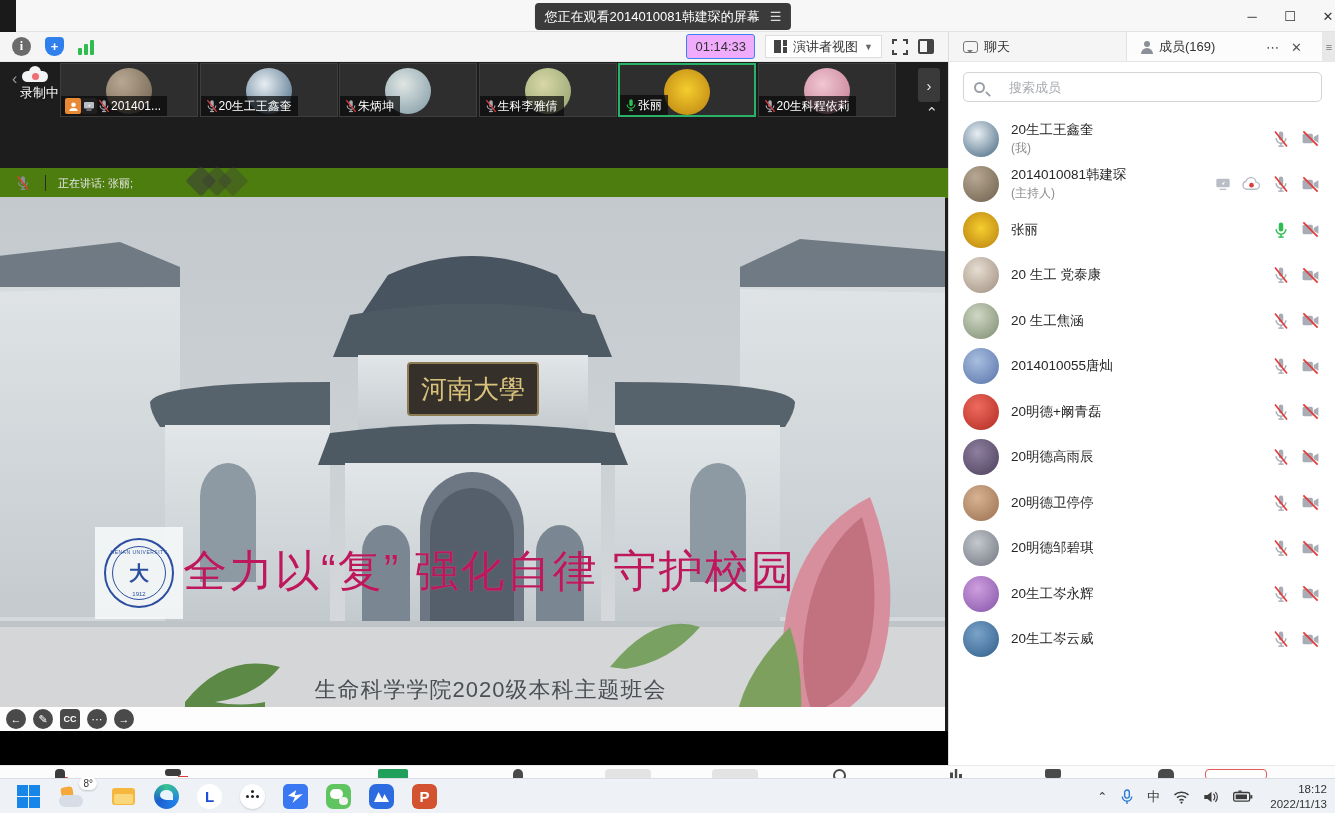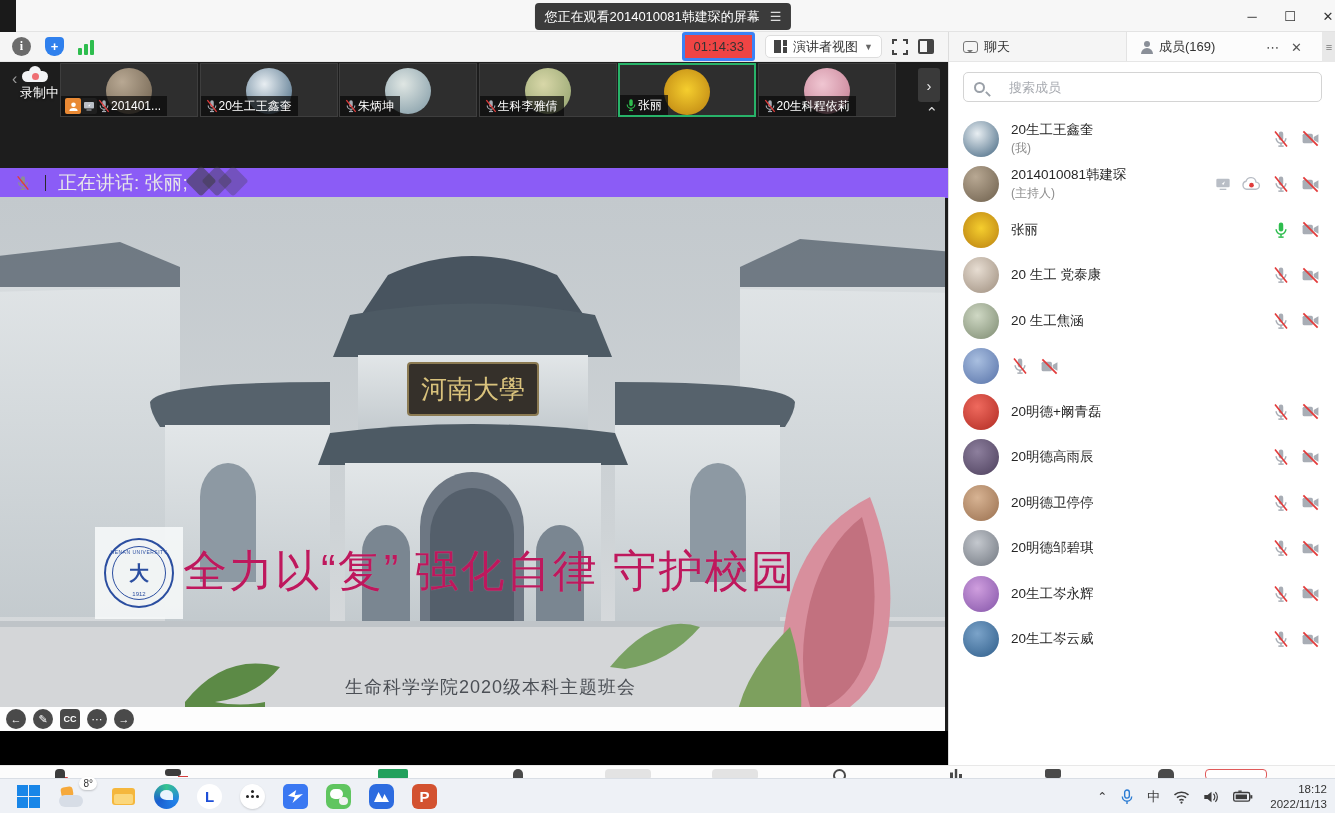--- a/index.html
+++ b/index.html
@@ -16,22 +16,22 @@
 
   
   .toolbar { position:absolute; left:0; top:32px; width:948px; height:30px; background:#f5f5f5; border-bottom:1px solid #e6e6e6; display:flex; align-items:center; }
   .tb-left { display:flex; align-items:center; gap:14px; padding-left:12px; flex:1;}
   .ic-info { width:19px; height:19px; border-radius:50%; background:#6b6b6b; color:#fff; font-size:12px; font-weight:bold; display:flex; align-items:center; justify-content:center; font-family:"Liberation Serif",serif;}
   .ic-shield { width:19px; height:19px; background:#2f80ed; border-radius:4px 4px 9px 9px; color:#fff; display:flex; align-items:center; justify-content:center; font-size:13px; font-weight:bold;}
   .ic-signal { display:flex; align-items:flex-end; gap:2px; height:16px;}
   .ic-signal i { width:4px; background:#2ebd4e; border-radius:1px; display:block;}
   .ic-signal i:nth-child(1){height:7px}.ic-signal i:nth-child(2){height:11px}.ic-signal i:nth-child(3){height:15px}
   .tb-right { display:flex; align-items:center; gap:10px; padding-right:14px;}
-  .timer-box { background:#ef4444; border:3px solid #3b82f6; border-radius:3px; padding:4px 8px; font-size:13px; color:#333;}
-  .view-btn { background:#fff; border:1px solid #ddd; border-radius:5px; height:23px; display:flex; align-items:center; gap:6px; padding:0 8px; font-size:13px; color:#333;}
+  .timer-box { background:#f0abfc; border:1px solid #3b82f6; border-radius:3px; padding:4px 8px; font-size:13px; color:#333;}
+  .view-btn { background:#fff; border:1px solid #ddd; border-radius:0; height:23px; display:flex; align-items:center; gap:6px; padding:0 8px; font-size:13px; color:#333;}
   .layout-ic { width:13px; height:13px; position:relative;}
   .layout-ic::before{content:"";position:absolute;left:0;top:0;width:7px;height:13px;background:#444;}
   .layout-ic::after{content:"";position:absolute;right:0;top:0;width:4px;height:6px;background:#444;box-shadow:0 7px 0 #444;}
   .caret { font-size:9px; color:#666;}
   .fs-ic { width:16px; height:16px; position:relative;}
   .fs-ic i{position:absolute;width:5px;height:5px;border:2px solid #444;}
   .fs-ic i:nth-child(1){left:0;top:0;border-right:0;border-bottom:0}
   .fs-ic i:nth-child(2){right:0;top:0;border-left:0;border-bottom:0}
   .fs-ic i:nth-child(3){left:0;bottom:0;border-right:0;border-top:0}
   .fs-ic i:nth-child(4){right:0;bottom:0;border-left:0;border-top:0}
@@ -53,38 +53,38 @@
   .strip-next { position:absolute; right:8px; top:6px; width:22px; height:34px; background:#3a3a3a; border-radius:3px; color:#eee; display:flex; align-items:center; justify-content:center; font-size:15px;}
   .strip-collapse { position:absolute; right:10px; top:42px; color:#ddd; font-size:15px;}
   .rec-wrap { position:absolute; left:20px; top:4px; color:#fff; font-size:13px; }
   .rec-cloud { position:relative; width:26px; height:16px; margin-left:2px;}
   .rec-cloud::before{content:"";position:absolute;left:0;bottom:0;width:26px;height:11px;border-radius:7px;background:#f3f4f6;}
   .rec-cloud::after{content:"";position:absolute;left:7px;top:0;width:12px;height:12px;border-radius:50%;background:#f3f4f6;}
   .rec-dot{position:absolute;left:10px;bottom:2px;width:7px;height:7px;border-radius:50%;background:#ee6e73;z-index:2;}
   .rec-text{ margin-top:2px; text-shadow:0 1px 2px rgba(0,0,0,.6); }
 
   
-  .speakbar { position:absolute; left:0; top:106px; width:948px; height:30px; background:#8b5cf6; display:flex; align-items:center; color:#e8e8e8; font-size:19px;}
+  .speakbar { position:absolute; left:0; top:106px; width:948px; height:30px; background:#4d7c0f; display:flex; align-items:center; color:#e8e8e8; font-size:11px;}
   .speakbar .mic-slot{ width:46px; display:flex; justify-content:center; border-right:1px solid #2a2a2a; margin-right:12px;}
   .wm { position:absolute; left:196px; top:2px; display:flex; }
   .wm i { width:22px; height:22px; background:#3a3a3a; opacity:.55; transform:rotate(45deg); margin-left:-6px; border-radius:3px;}
   .wm i:nth-child(2){opacity:.4}.wm i:nth-child(3){opacity:.3}
 
   
   .slide { position:absolute; left:0; top:135px; width:945px; height:510px; overflow:hidden; background:#c9ced2;}
   .slide svg { position:absolute; left:0; top:0; }
   .slide-title { position:absolute; left:183px; top:345px; width:660px; font-size:44px; letter-spacing:2px; color:#be185d; font-weight:500; white-space:nowrap; text-shadow:0 0 1px rgba(255,255,255,.3);}
   .slide-logo { position:absolute; left:95px; top:330px; width:88px; height:92px; background:rgba(248,250,250,.85); display:flex; align-items:center; justify-content:center;}
   .logo-circle { width:70px; height:70px; border-radius:50%; border:2px solid #2b4ea0; position:relative; display:flex; align-items:center; justify-content:center;}
   .logo-circle::before{content:"";position:absolute;inset:6px;border:1px solid #2b4ea0;border-radius:50%;}
   .logo-sym{ color:#2b4ea0; font-size:20px; font-weight:bold;}
   .logo-top{ position:absolute; top:9px; font-size:5px; color:#2b4ea0; letter-spacing:.5px;}
   .logo-year{ position:absolute; bottom:9px; font-size:6px; color:#2b4ea0;}
   .slide-sub { position:absolute; left:0; top:478px; width:945px; text-align:center; color:#4b4f55; }
-  .slide-sub .l1{ font-size:18px; letter-spacing:1px;margin-left:36px;}
+  .slide-sub .l1{ font-size:22px; letter-spacing:1px;margin-left:36px;}
 
   
   .pres-strip { position:absolute; left:0; top:645px; width:945px; height:24px; background:#fdfdfd; display:flex; align-items:center; gap:7px; padding-left:6px; z-index:4;}
   .pc { width:20px; height:20px; border-radius:50%; background:#4a4a4a; color:#fff; display:flex; align-items:center; justify-content:center; font-size:11px;}
   .pc.cc { border-radius:4px; font-size:9px; font-weight:bold; letter-spacing:0;}
   .blackband { position:absolute; left:0; top:669px; width:948px; height:34px; background:#000; }
 
   
   .meettb { position:absolute; left:0; top:765px; width:1335px; height:13px; background:#fcfcfc; border-top:1px solid #e8e8e8; overflow:hidden; z-index:6;}
   .mtb-ic { position:absolute; top:3px; }
@@ -534,20 +534,24 @@
             </svg>
       <svg width="19" height="19" viewBox="0 0 24 24">
     <rect x="2" y="6" width="13" height="12" rx="2" fill="#a8adb5"></rect>
     <path d="M16 10l6-3.5v11L16 14z" fill="#a8adb5"></path>
     <line x1="3" y1="3" x2="21" y2="21" stroke="#e23b3b" stroke-width="2.2"></line>
             </svg>
     </span>
         </div>
         <div class="member-row">
           <span class="m-avatar" style="background:radial-gradient(circle at 40% 35%, #a9bfe0, #5671a8)"></span>
+    <span class="m-names">
+      <div class="m-name">2014010055唐灿</div>
+
+    </span>
     <span class="m-icons">
 
       <svg width="18" height="18" viewBox="0 0 24 24">
     <rect x="9" y="2" width="6" height="12" rx="3" fill="#a8adb5"></rect>
     <path d="M5.5 11a6.5 6.5 0 0 0 13 0" fill="none" stroke="#a8adb5" stroke-width="2"></path>
     <line x1="12" y1="17.5" x2="12" y2="21" stroke="#a8adb5" stroke-width="2"></line>
     <line x1="8.5" y1="21.5" x2="15.5" y2="21.5" stroke="#a8adb5" stroke-width="2"></line>
               <line x1="4" y1="2" x2="20" y2="22" stroke="#e23b3b" stroke-width="2.2"></line>
             </svg>
       <svg width="19" height="19" viewBox="0 0 24 24">

